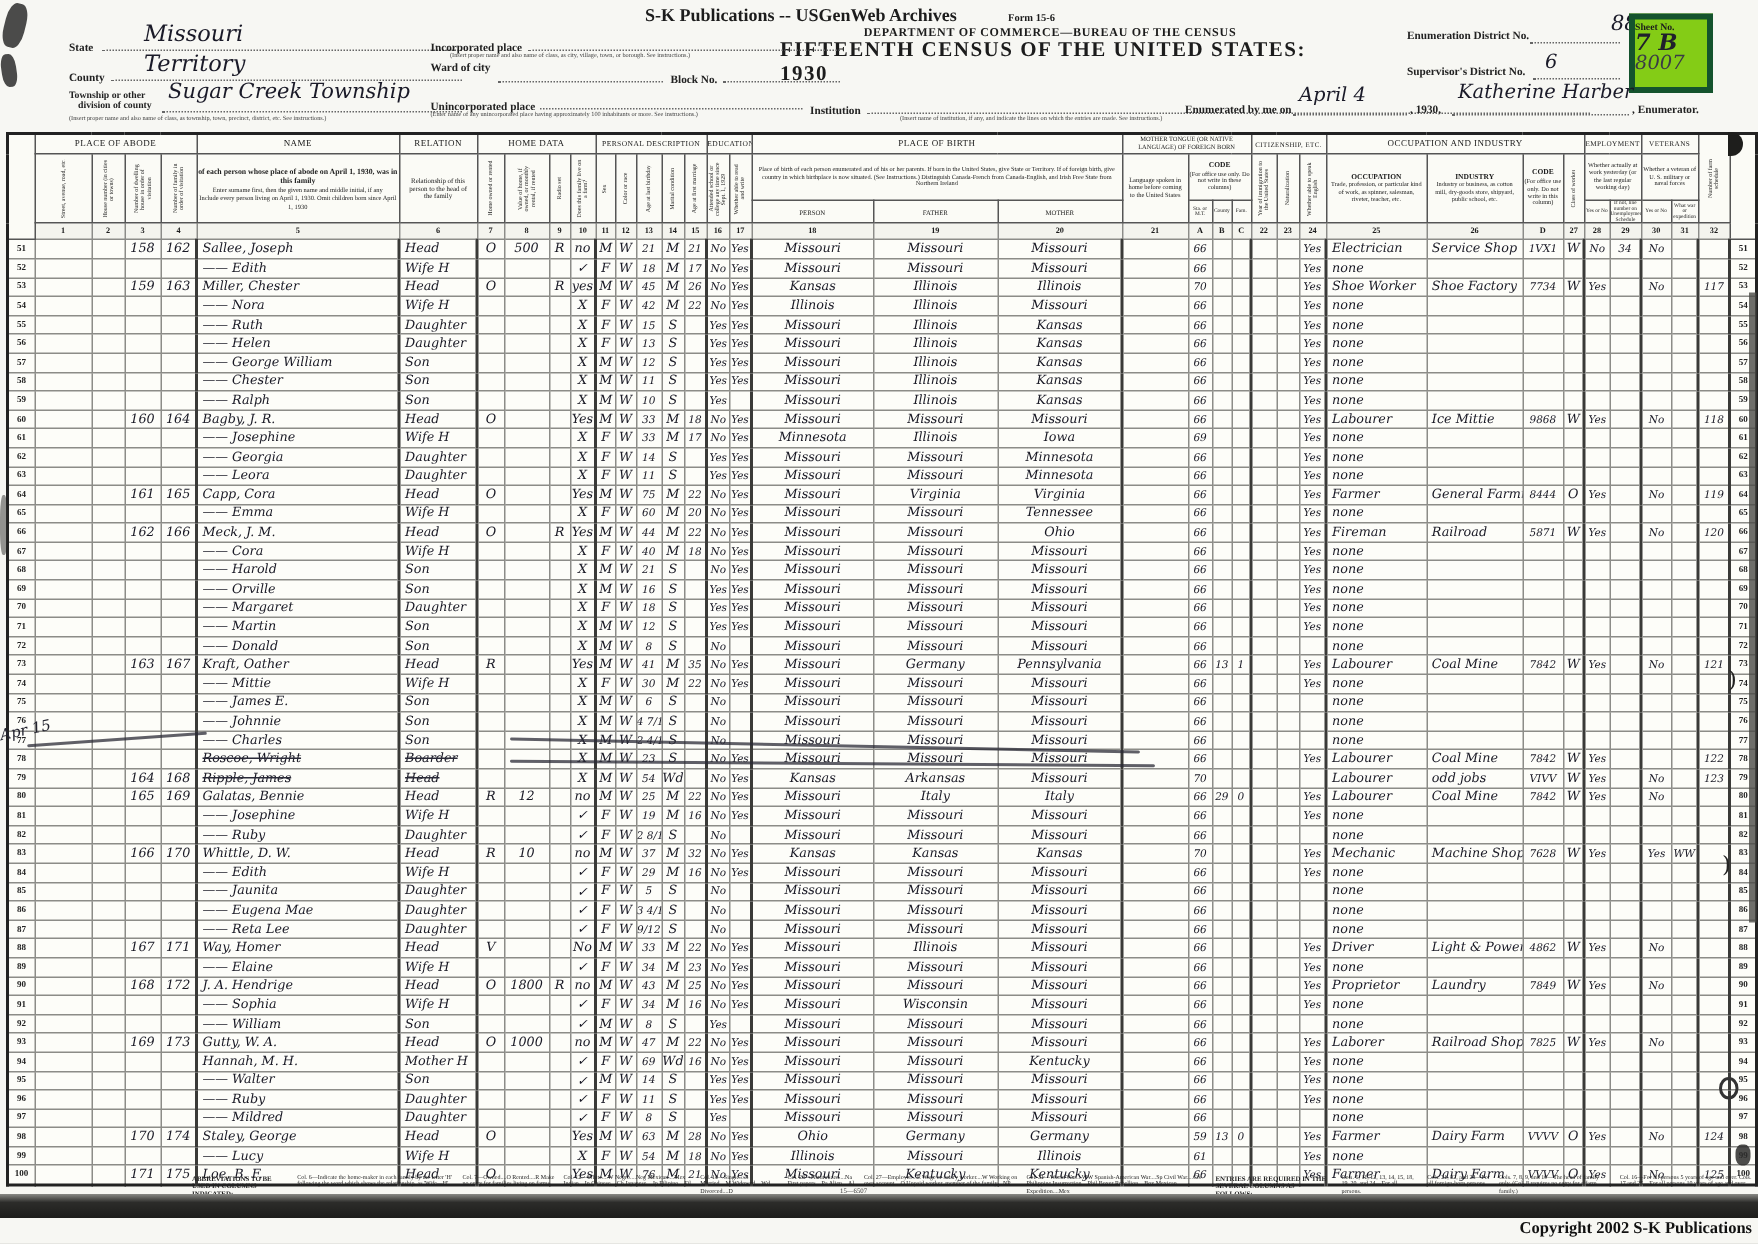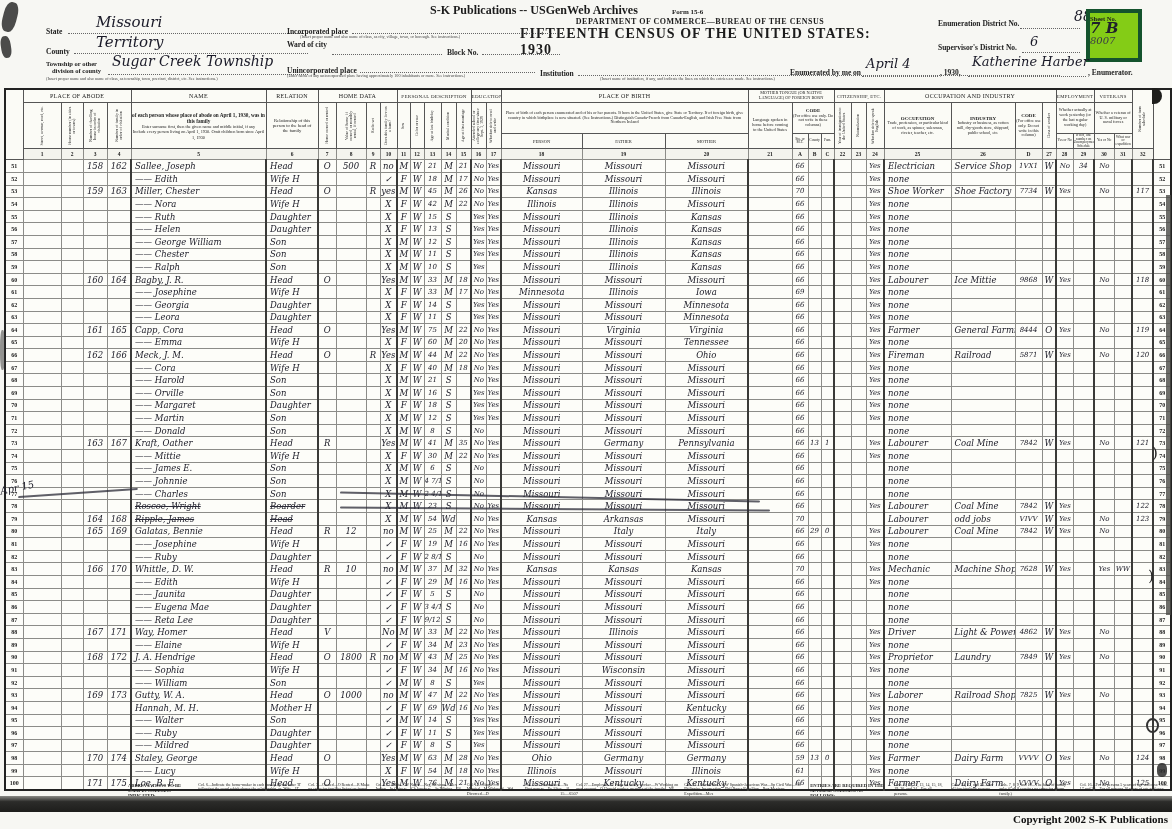--- a/index.html
+++ b/index.html
@@ -13,21 +13,21 @@
   .ctitle{left:520px;top:26px;width:370px;text-align:left;font-weight:bold;font-size:14px;letter-spacing:1px;}
   .csub{left:545px;top:43px;width:320px;text-align:center;font-weight:bold;font-size:16px;letter-spacing:3px;}
   .lbl{position:absolute;font-size:7.5px;font-weight:bold;color:#222;}
   .lbl2{position:absolute;font-size:6.5px;font-weight:bold;color:#222;line-height:1.1;}
   .note{position:absolute;font-size:4.2px;color:#444;}
   .dot{position:absolute;border-bottom:1px dotted #666;height:8px;}
   .hwt{position:absolute;font-family:"DejaVu Serif",serif;font-style:italic;color:#1a1a28;white-space:nowrap;}
   .sheetbox{position:absolute;border:4px solid #14532d;background:#84cc16;}
   .sb-lbl{font-size:6.5px;font-weight:bold;margin-top:2px;}
   .sb-val{font-family:"DejaVu Serif",serif;font-style:italic;font-size:15px;font-weight:bold;line-height:13px;color:#20202c;}
-  .sb-stamp{font-family:"DejaVu Serif",serif;font-style:italic;font-size:10px;color:#3a3a46;}
+  .sb-stamp{font-family:"DejaVu Serif",serif;font-style:italic;font-size:13px;color:#3a3a46;}
   
   table.census{position:absolute;left:4px;top:88px;width:1166px;border-collapse:collapse;
       table-layout:fixed;background:#fdfdf9;border:2px solid #222;}
   .census th,.census td{border:1px solid #8c8c88;overflow:hidden;padding:0;vertical-align:middle;}
   .census thead th{border-color:#555;background:#fbfbf6;font-weight:normal;}
   .hr1 th{height:12px;}
   .hr2 th{height:30px;}
   .hr3 th{height:12px;}
   .hr4 td{height:10px;}
   .g{font-family:"Liberation Serif",serif;font-weight:bold;font-size:6px;text-align:center;letter-spacing:.3px;}

